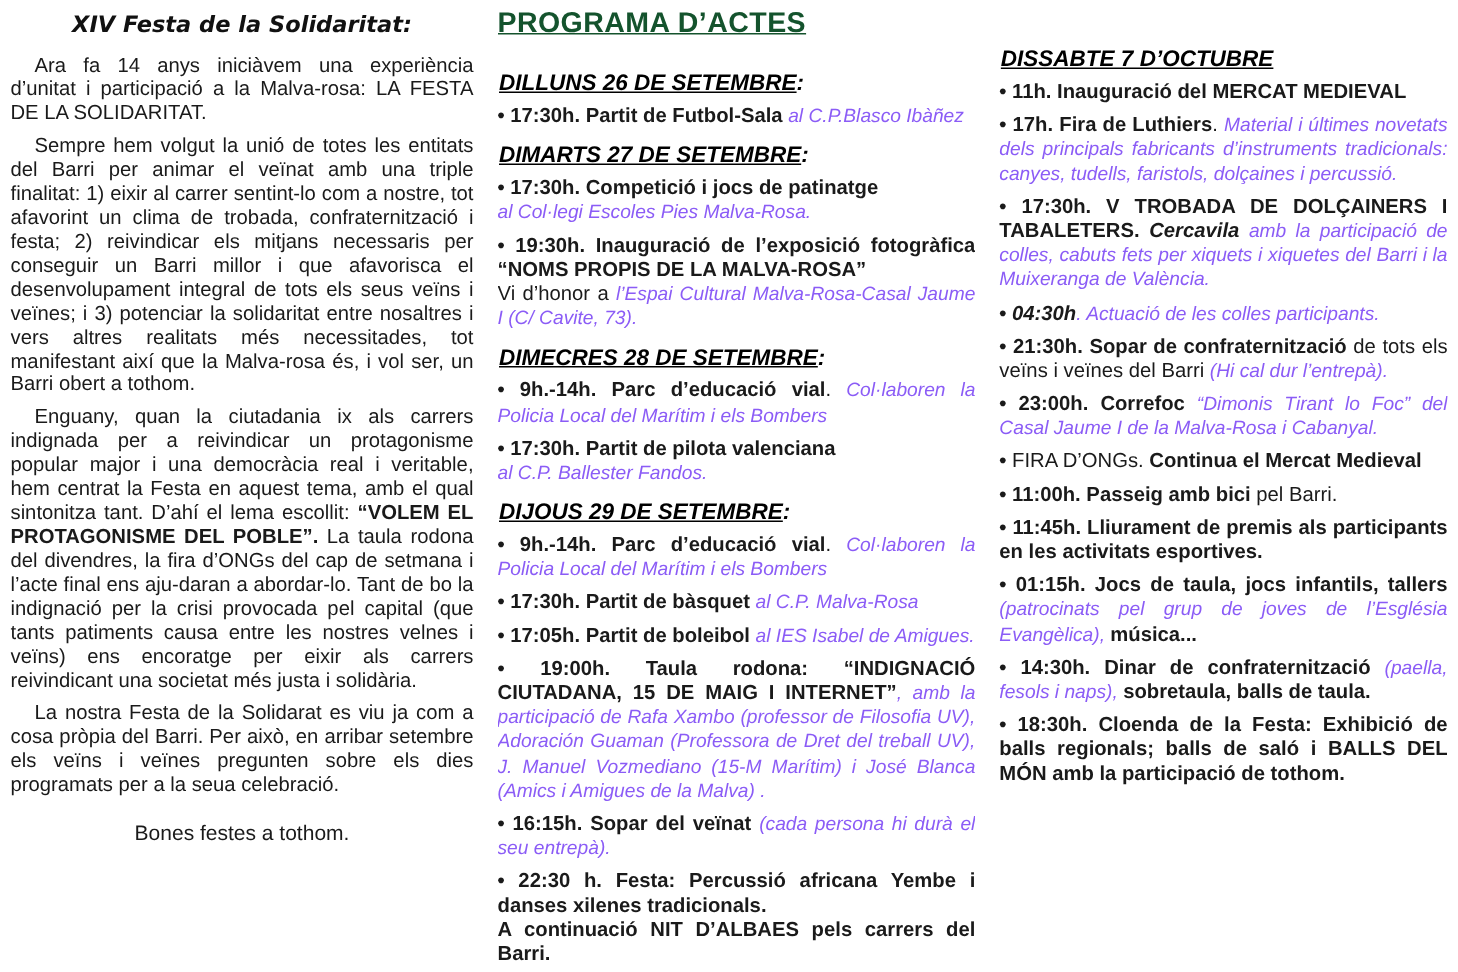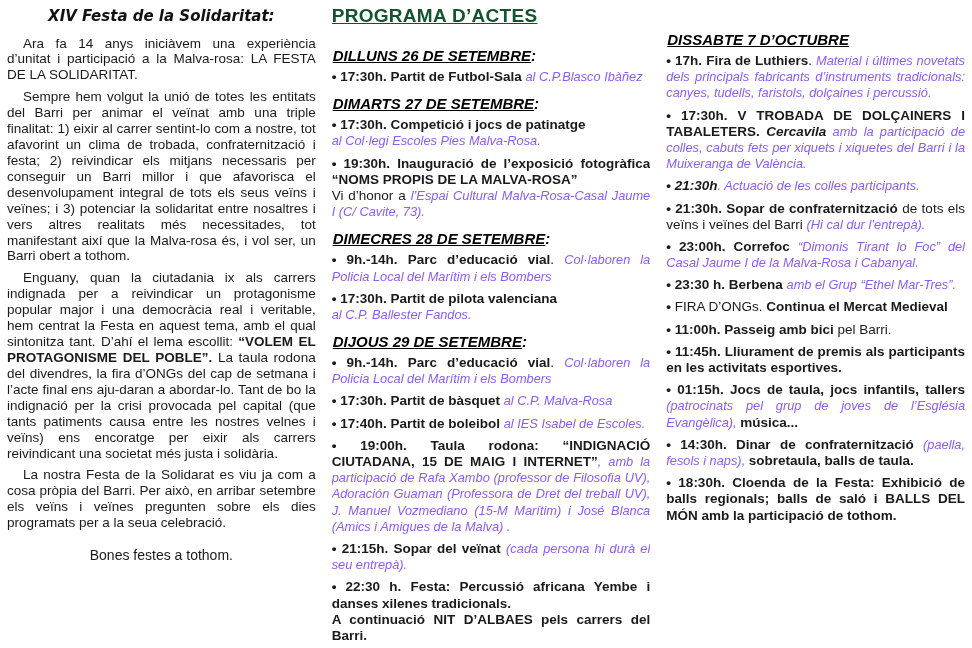--- a/index.html
+++ b/index.html
@@ -55,36 +55,36 @@
         <p class="event" data-name="event-item"><span class="bullet" data-name="bullet-icon">• </span><span class="s-b" data-name="text-segment">17:30h. Partit de Futbol-Sala </span><span class="s-i" data-name="text-segment">al C.P.Blasco Ibàñez</span></p>
         <h3 class="day-heading" data-name="day-heading"><span class="day-name" data-name="day-name">DIMARTS 27 DE SETEMBRE</span><span data-name="day-colon">:</span></h3>
         <p class="event" data-name="event-item"><span class="bullet" data-name="bullet-icon">• </span><span class="s-b" data-name="text-segment">17:30h. Competició i jocs de patinatge</span><br><span class="s-i" data-name="text-segment">al Col·legi Escoles Pies Malva-Rosa.</span></p>
         <p class="event" data-name="event-item"><span class="bullet" data-name="bullet-icon">• </span><span class="s-b" data-name="text-segment">19:30h. Inauguració de l’exposició fotogràfica “NOMS PROPIS DE LA MALVA-ROSA”</span><br><span class="s-n" data-name="text-segment">Vi d’honor a </span><span class="s-i" data-name="text-segment">l’Espai Cultural Malva-Rosa-Casal Jaume I (C/ Cavite, 73).</span></p>
         <h3 class="day-heading" data-name="day-heading"><span class="day-name" data-name="day-name">DIMECRES 28 DE SETEMBRE</span><span data-name="day-colon">:</span></h3>
         <p class="event" data-name="event-item"><span class="bullet" data-name="bullet-icon">• </span><span class="s-b" data-name="text-segment">9h.-14h. Parc d’educació vial</span><span class="s-n" data-name="text-segment">. </span><span class="s-i" data-name="text-segment">Col·laboren la Policia Local del Marítim i els Bombers</span></p>
         <p class="event" data-name="event-item"><span class="bullet" data-name="bullet-icon">• </span><span class="s-b" data-name="text-segment">17:30h. Partit de pilota valenciana</span><br><span class="s-i" data-name="text-segment">al C.P. Ballester Fandos.</span></p>
         <h3 class="day-heading" data-name="day-heading"><span class="day-name" data-name="day-name">DIJOUS 29 DE SETEMBRE</span><span data-name="day-colon">:</span></h3>
         <p class="event" data-name="event-item"><span class="bullet" data-name="bullet-icon">• </span><span class="s-b" data-name="text-segment">9h.-14h. Parc d’educació vial</span><span class="s-n" data-name="text-segment">. </span><span class="s-i" data-name="text-segment">Col·laboren la Policia Local del Marítim i els Bombers</span></p>
         <p class="event" data-name="event-item"><span class="bullet" data-name="bullet-icon">• </span><span class="s-b" data-name="text-segment">17:30h. Partit de bàsquet </span><span class="s-i" data-name="text-segment">al C.P. Malva-Rosa</span></p>
-        <p class="event" data-name="event-item"><span class="bullet" data-name="bullet-icon">• </span><span class="s-b" data-name="text-segment">17:40h. Partit de boleibol </span><span class="s-i" data-name="text-segment">al IES Isabel de Escoles.</span></p>
+        <p class="event" data-name="event-item"><span class="bullet" data-name="bullet-icon">• </span><span class="s-b" data-name="text-segment">17:05h. Partit de boleibol </span><span class="s-i" data-name="text-segment">al IES Isabel de Amigues.</span></p>
         <p class="event" data-name="event-item"><span class="bullet" data-name="bullet-icon">• </span><span class="s-b" data-name="text-segment">19:00h. Taula rodona: “INDIGNACIÓ CIUTADANA, 15 DE MAIG I INTERNET”</span><span class="s-i" data-name="text-segment">, amb la participació de Rafa Xambo (professor de Filosofia UV), Adoración Guaman (Professora de Dret del treball UV), J. Manuel Vozmediano (15-M Marítim) i José Blanca (Amics i Amigues de la Malva) .</span></p>
-        <p class="event" data-name="event-item"><span class="bullet" data-name="bullet-icon">• </span><span class="s-b" data-name="text-segment">21:15h. Sopar del veïnat </span><span class="s-i" data-name="text-segment">(cada persona hi durà el seu entrepà).</span></p>
+        <p class="event" data-name="event-item"><span class="bullet" data-name="bullet-icon">• </span><span class="s-b" data-name="text-segment">16:15h. Sopar del veïnat </span><span class="s-i" data-name="text-segment">(cada persona hi durà el seu entrepà).</span></p>
         <p class="event" data-name="event-item"><span class="bullet" data-name="bullet-icon">• </span><span class="s-b" data-name="text-segment">22:30 h. Festa: Percussió africana Yembe i danses xilenes tradicionals.</span><br><span class="s-b" data-name="text-segment">A continuació NIT D’ALBAES pels carrers del Barri.</span></p>
       </div>
   </div>
 
   <div class="col col-right" data-name="program-second-column">
     <div data-name="program-column-2">
         <h3 class="day-heading" data-name="day-heading"><span class="day-name" data-name="day-name">DISSABTE 7 D’OCTUBRE</span></h3>
+        <p class="event" data-name="event-item"><span class="bullet" data-name="bullet-icon">• </span><span class="s-b" data-name="text-segment">11h. Inauguració del MERCAT MEDIEVAL</span></p>
         <p class="event" data-name="event-item"><span class="bullet" data-name="bullet-icon">• </span><span class="s-b" data-name="text-segment">17h. Fira de Luthiers</span><span class="s-n" data-name="text-segment">. </span><span class="s-i" data-name="text-segment">Material i últimes novetats dels principals fabricants d’instruments tradicionals: canyes, tudells, faristols, dolçaines i percussió.</span></p>
         <p class="event" data-name="event-item"><span class="bullet" data-name="bullet-icon">• </span><span class="s-b" data-name="text-segment">17:30h. V TROBADA DE DOLÇAINERS I TABALETERS. </span><span class="s-bi" data-name="text-segment">Cercavila </span><span class="s-i" data-name="text-segment">amb la participació de colles, cabuts fets per xiquets i xiquetes del Barri i la Muixeranga de València.</span></p>
-        <p class="event" data-name="event-item"><span class="bullet" data-name="bullet-icon">• </span><span class="s-bi" data-name="text-segment">21:30h</span><span class="s-i" data-name="text-segment">. Actuació de les colles participants.</span></p>
+        <p class="event" data-name="event-item"><span class="bullet" data-name="bullet-icon">• </span><span class="s-bi" data-name="text-segment">04:30h</span><span class="s-i" data-name="text-segment">. Actuació de les colles participants.</span></p>
         <p class="event" data-name="event-item"><span class="bullet" data-name="bullet-icon">• </span><span class="s-b" data-name="text-segment">21:30h. Sopar de confraternització </span><span class="s-n" data-name="text-segment">de tots els veïns i veïnes del Barri </span><span class="s-i" data-name="text-segment">(Hi cal dur l’entrepà).</span></p>
         <p class="event" data-name="event-item"><span class="bullet" data-name="bullet-icon">• </span><span class="s-b" data-name="text-segment">23:00h. Correfoc </span><span class="s-i" data-name="text-segment">“Dimonis Tirant lo Foc” del Casal Jaume I de la Malva-Rosa i Cabanyal.</span></p>
-        <p class="event" data-name="event-item"><span class="bullet" data-name="bullet-icon">• </span><span class="s-b" data-name="text-segment">23:30 h. Berbena </span><span class="s-i" data-name="text-segment">amb el Grup “Ethel Mar-Tres”.</span></p>
         <p class="event" data-name="event-item"><span class="bullet" data-name="bullet-icon">• </span><span class="s-n" data-name="text-segment">FIRA D’ONGs. </span><span class="s-b" data-name="text-segment">Continua el Mercat Medieval</span></p>
         <p class="event" data-name="event-item"><span class="bullet" data-name="bullet-icon">• </span><span class="s-b" data-name="text-segment">11:00h. Passeig amb bici </span><span class="s-n" data-name="text-segment">pel Barri.</span></p>
         <p class="event" data-name="event-item"><span class="bullet" data-name="bullet-icon">• </span><span class="s-b" data-name="text-segment">11:45h. Lliurament de premis als participants en les activitats esportives.</span></p>
         <p class="event" data-name="event-item"><span class="bullet" data-name="bullet-icon">• </span><span class="s-b" data-name="text-segment">01:15h. Jocs de taula, jocs infantils, tallers </span><span class="s-i" data-name="text-segment">(patrocinats pel grup de joves de l’Església Evangèlica), </span><span class="s-b" data-name="text-segment">música...</span></p>
         <p class="event" data-name="event-item"><span class="bullet" data-name="bullet-icon">• </span><span class="s-b" data-name="text-segment">14:30h. Dinar de confraternització </span><span class="s-i" data-name="text-segment">(paella, fesols i naps), </span><span class="s-b" data-name="text-segment">sobretaula, balls de taula.</span></p>
         <p class="event" data-name="event-item"><span class="bullet" data-name="bullet-icon">• </span><span class="s-b" data-name="text-segment">18:30h. Cloenda de la Festa: Exhibició de balls regionals; balls de saló i BALLS DEL MÓN amb la participació de tothom.</span></p>
       </div>
   </div>
 
 </div>

